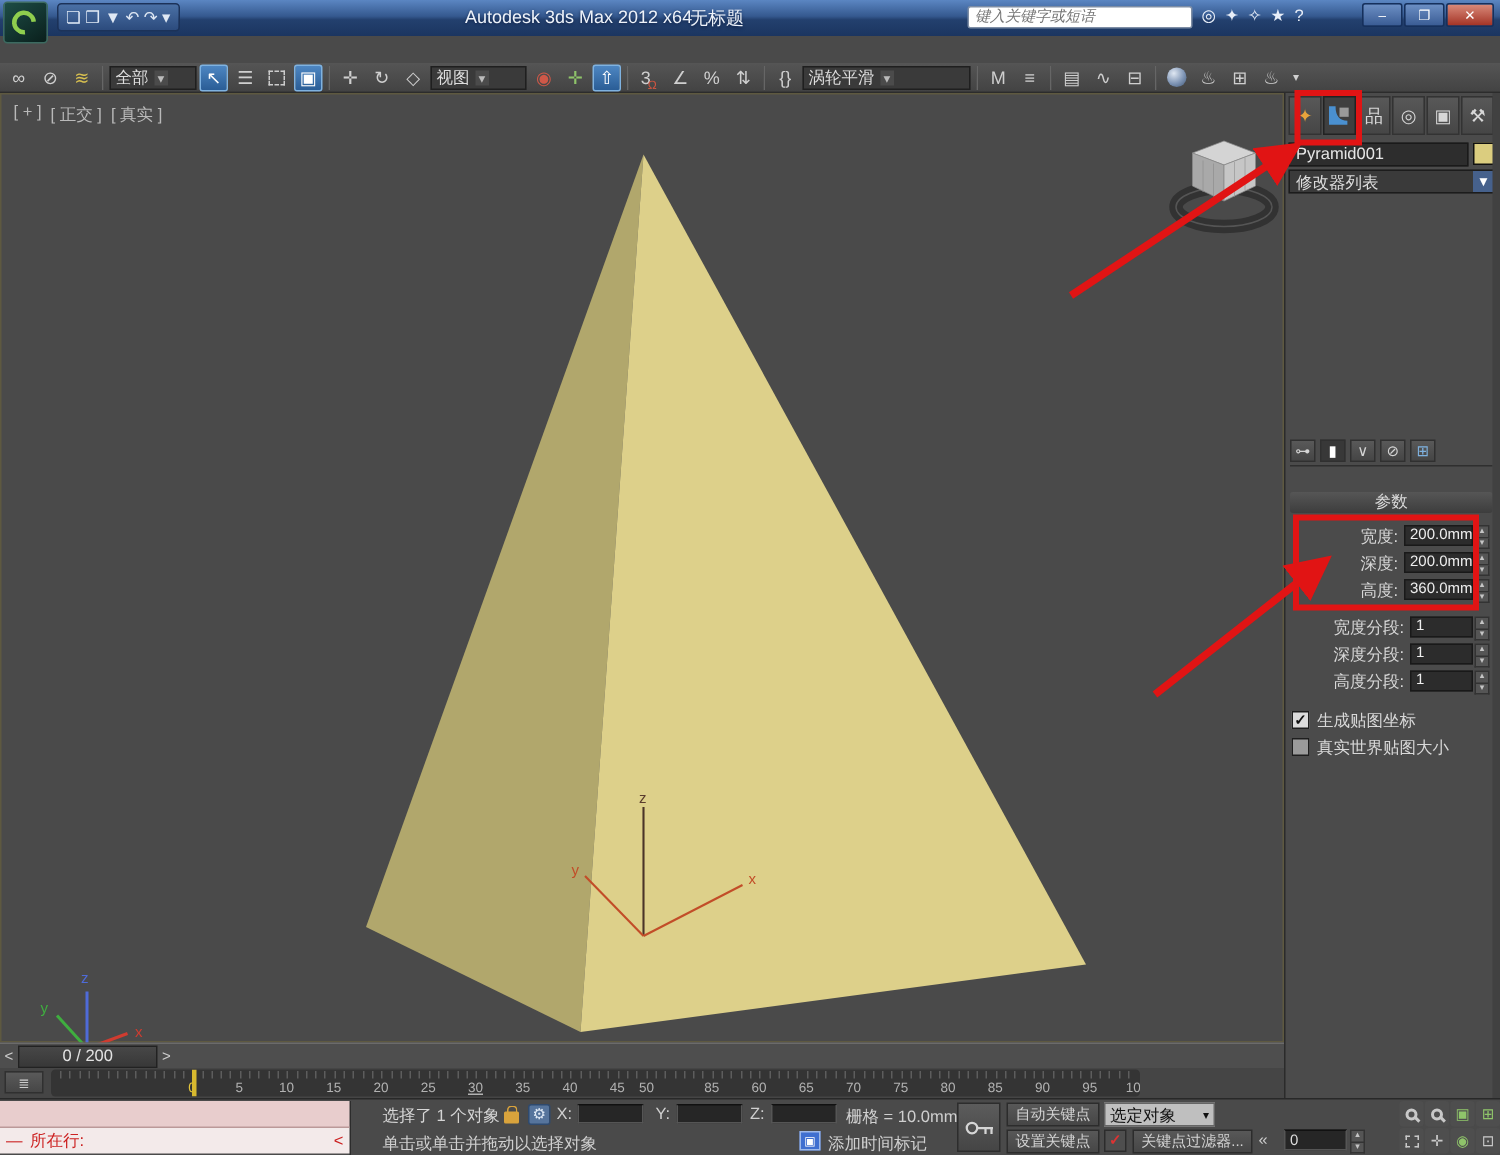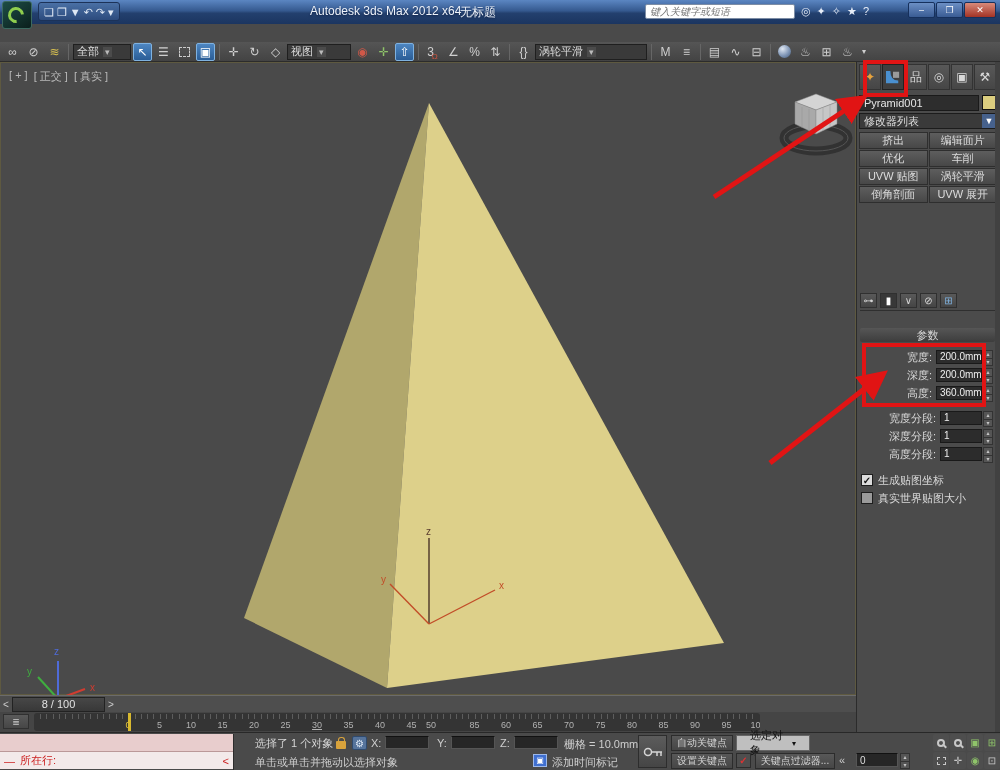--- a/index.html
+++ b/index.html
@@ -133,21 +133,21 @@
     border-top-color:#111;color:#ddd;font-size:10px;padding:0 2px;}
   .gridlab{position:absolute;left:564px;top:4px;color:#cfcfcf;font-size:11px;}
   .isoico{position:absolute;left:533px;top:21px;width:14px;height:13px;background:#3f6fd0;border:1px solid #9db8e8;
     color:#fff;font-size:8px;text-align:center;line-height:12px;}
   .timetag{position:absolute;left:552px;top:22px;color:#cfcfcf;font-size:11px;}
   .keybtn{position:absolute;left:638px;top:2px;width:29px;height:33px;background:linear-gradient(#5c5c5c,#454545);
     border:1px solid #2d2d2d;display:flex;align-items:center;justify-content:center;}
   .sbtn{position:absolute;height:16px;background:linear-gradient(#585858,#464646);border:1px solid #2c2c2c;
     color:#d3d3d3;font-size:10px;display:flex;align-items:center;justify-content:center;}
   .selset{position:absolute;left:736px;top:2px;width:74px;height:16px;background:#bfbfbf;border:1px solid #666;
-    color:#111;font-size:11px;display:flex;align-items:center;padding:0 13px;}
+    color:#111;font-size:11px;display:flex;align-items:center;padding:0 3px;}
   .selset::after{content:"▾";font-size:8px;margin-left:auto;}
   .kfico{position:absolute;left:736px;top:20px;width:15px;height:15px;background:#4e4e4e;border:1px solid #2c2c2c;
     color:#d33;font-size:10px;font-weight:bold;text-align:center;line-height:14px;}
   .gotostart{position:absolute;left:839px;top:21px;color:#ccc;font-size:11px;}
   .framefld{position:absolute;left:856px;top:20px;width:42px;height:14px;background:#262626;border:1px solid #555;
     border-top-color:#111;color:#ddd;font-size:10px;padding:0 3px;}
   .fspin{position:absolute;left:899px;top:20px;}
   .navgrid{position:absolute;left:933px;top:1px;display:grid;grid-template-columns:repeat(4,16px);
     grid-auto-rows:17px;gap:1px;}
   .nv{display:flex;align-items:center;justify-content:center;color:#c8c8c8;font-size:10px;
@@ -308,30 +308,20 @@
       <span class="tab">⚒</span>
     </div>
     <div class="namerow">
       <span class="namefld">Pyramid001</span>
       <span class="swatch"></span>
     </div>
     <div class="modlist">
       <span>修改器列表</span>
       <b>▼</b>
     </div>
-    <div class="modbtns">
-      <span class="mbtn">挤出</span>
-      <span class="mbtn">编辑面片</span>
-      <span class="mbtn">优化</span>
-      <span class="mbtn">车削</span>
-      <span class="mbtn">UVW 贴图</span>
-      <span class="mbtn">涡轮平滑</span>
-      <span class="mbtn">倒角剖面</span>
-      <span class="mbtn">UVW 展开</span>
-    </div>
     <div class="stacktools">
       <span class="sti">⊶</span>
       <span class="sti pressed">▮</span>
       <span class="sti">∨</span>
       <span class="sti">⊘</span>
       <span class="sti" style="color:#7fb2e0">⊞</span>
     </div>
     <div class="rollhdr">参数</div>
     <div class="params">
       <div class="prow">
@@ -372,21 +362,21 @@
       </div>
       <div class="cbrow">
         <span class="cb off"></span>
         <span class="cblab">真实世界贴图大小</span>
       </div>
     </div>
   </div>
 
   <div class="timeline">
     <span class="tsbtn">&lt;</span>
-    <span class="tslider">8 / 100</span>
+    <span class="tslider">0 / 200</span>
     <span class="tsbtn">&gt;</span>
   </div>
 
   <div class="trackbar">
     <span class="tbmini">≣</span>
     <div class="ruler">
         <i class="tick" style="left: 6px;"></i>
         <i class="tick" style="left: 12.3px;"></i>
         <i class="tick" style="left: 18.6px;"></i>
         <i class="tick" style="left: 24.9px;"></i>

